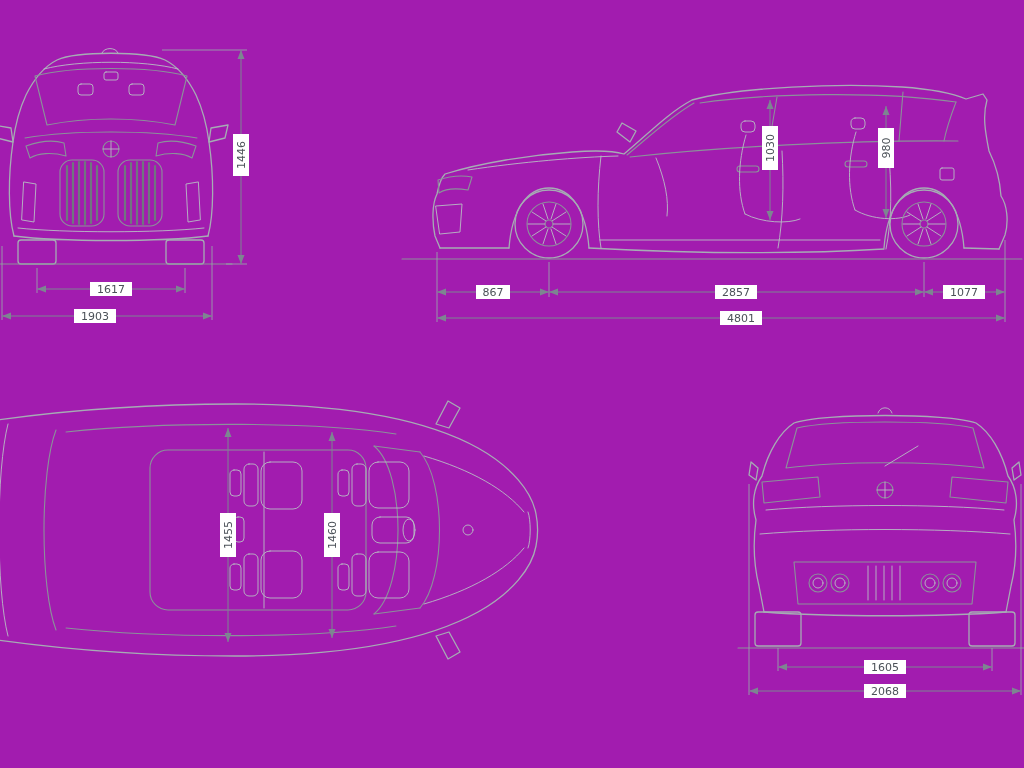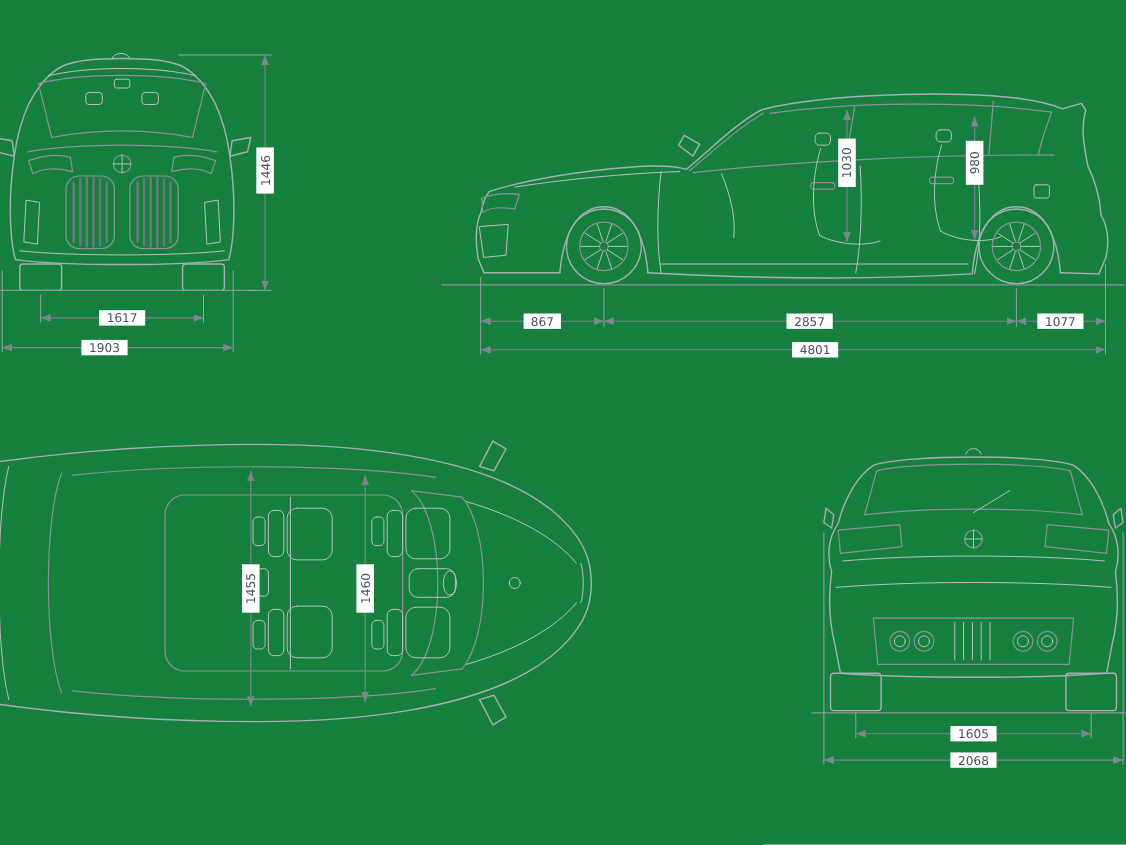--- a/index.html
+++ b/index.html
@@ -1,16 +1,16 @@
 <!DOCTYPE html>
 <html><head>
 <meta charset="utf-8">
 <style>
   html,body{margin:0;padding:0;background:#fff;}
-  .stage{position:relative;width:1024px;height:768px;background:#15803d;overflow:hidden;}
+  .stage{position:relative;width:1024px;height:768px;background:#a21caf;overflow:hidden;}
   svg{position:absolute;left:0;top:0;display:block;}
   .car{stroke:#a6acb4;stroke-width:1.3;fill:none;stroke-linecap:round;stroke-linejoin:round;}
   .thin{stroke:#b8bdc4;stroke-width:0.9;fill:none;stroke-linecap:round;stroke-linejoin:round;}
   .det{stroke:#8b919a;stroke-width:1.1;fill:none;stroke-linecap:round;stroke-linejoin:round;}
   .slat{stroke:#70767f;stroke-width:2.2;fill:none;stroke-linecap:round;}
   .dim{stroke:#7d8591;stroke-width:1;fill:none;}
   .ext{stroke:#9aa1aa;stroke-width:0.9;fill:none;}
   .mask{fill:#ffffff;stroke:none;}
   .lbl{font-family:"DejaVu Sans",sans-serif;font-size:11px;fill:#4b5158;text-anchor:middle;}
 </style>

